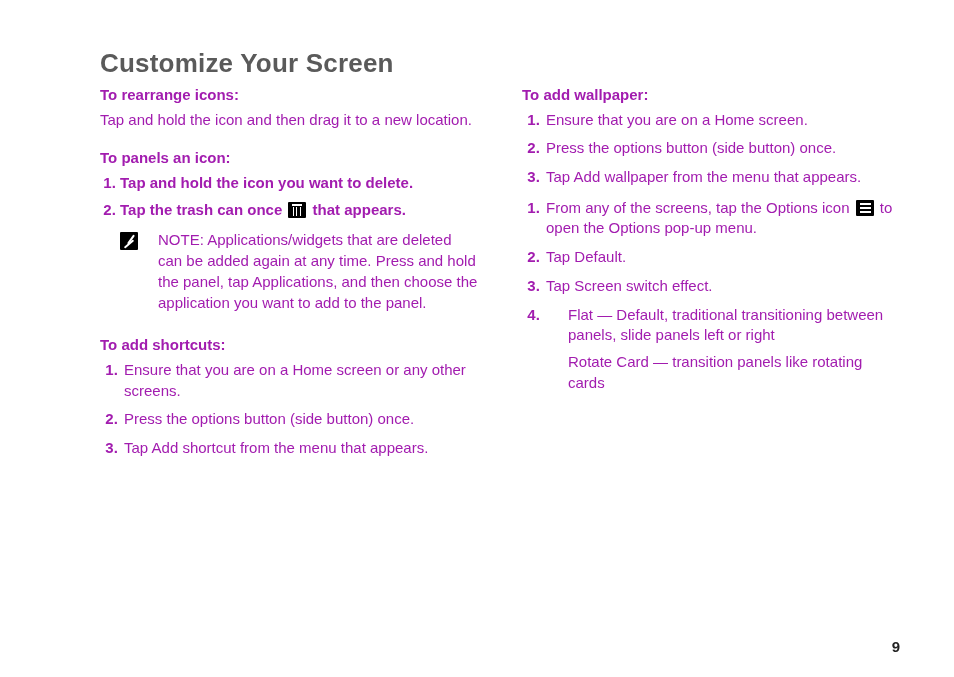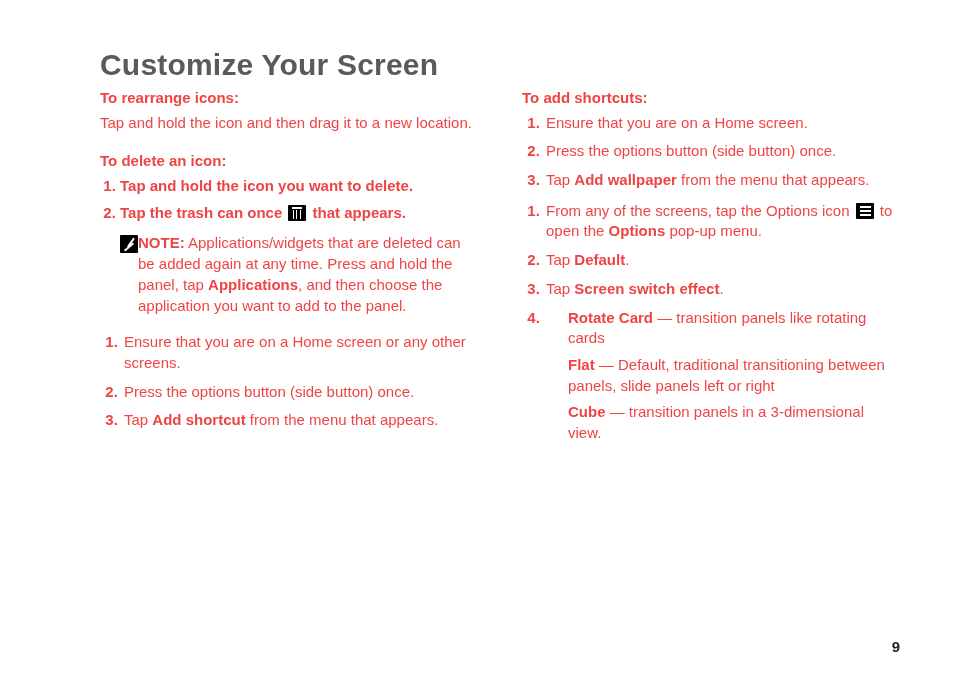--- a/index.html
+++ b/index.html
@@ -13,34 +13,34 @@
   }
   .page {
     box-sizing: border-box;
     width: 954px;
     height: 677px;
     padding: 48px 54px 28px 100px;
     position: relative;
   }
   h1.title {
     margin: 0 0 6px 0;
-    font-size: 30px;
+    font-size: 26px;
     font-weight: 600;
     color: #5a5a5a;
     letter-spacing: 0.2px;
   }
   .cols {
     display: flex;
     gap: 44px;
   }
   .col {
     flex: 1 1 0;
     font-size: 15px;
     line-height: 1.38;
-    color: #ef4444;
+    color: #a21caf;
   }
   .sub {
     font-weight: 700;
     margin: 10px 0 4px 0;
   }
   .sub.tight-top { margin-top: 0; }
   .para { margin: 4px 0 18px 0; }
   ol.steps {
     margin: 4px 0 10px 0;
     padding-left: 22px;
@@ -52,21 +52,21 @@
   ol.steps > li::marker { font-weight: 700; }
 
   ol.steps-plain {
     margin: 4px 0 10px 0;
     padding-left: 20px;
   }
   ol.steps-plain > li { margin: 3px 0 6px 0; font-weight: bold; }
 
   .note-row {
     display: flex;
-    gap: 0;
+    gap: 20px;
     margin: 6px 0 16px 20px;
   }
   .note-icon {
     flex: 0 0 18px;
     height: 18px;
     margin-top: 2px;
     background: #000;
     position: relative;
     border-radius: 1px;
   }
@@ -82,21 +82,21 @@
   .note-icon::before {
     content: "";
     position: absolute;
     left: 10px; top: 2px;
     width: 2px; height: 11px;
     background: #fff;
     transform: rotate(35deg);
     border-radius: 1px;
   }
   .note-text { flex: 1; }
-  .note-text .lbl, .bold { font-weight: 700; }
+  .note-text .lbl, .bold { font-weight: 400; }
 
   .inline-icon {
     display: inline-block;
     width: 18px; height: 16px;
     background: #000;
     vertical-align: -3px;
     border-radius: 1px;
     position: relative;
     margin: 0 2px;
   }
@@ -145,48 +145,49 @@
 
 <div class="page">
   <h1 class="title">Customize Your Screen</h1>
 
   <div class="cols">
 
     <div class="col">
       <div class="sub tight-top">To rearrange icons:</div>
       <div class="para">Tap and hold the icon and then drag it to a new location.</div>
 
-      <div class="sub">To delete an icon:</div>
+      <div class="sub">To panels an icon:</div>
       <ol class="steps-plain">
         <li>Tap and hold the icon you want to delete.</li>
         <li>
           <span>Tap the trash can once</span>
           <span class="inline-icon trash"><span class="mid"></span></span>
           <span>that appears.</span>
         </li>
       </ol>
 
       <div class="note-row">
         <div class="note-icon"></div>
         <div class="note-text">
           <span class="lbl">NOTE:</span><span> Applications/widgets that are deleted can be added again at any time. Press and hold the panel, tap </span><span class="bold">Applications</span><span>, and then choose the application you want to add to the panel.</span>
         </div>
       </div>
 
+      <div class="sub" style="margin-top:22px">To add shortcuts:</div>
       <ol class="steps">
         <li>Ensure that you are on a Home screen or any other screens.</li>
         <li>Press the options button (side button) once.</li>
         <li>
           <span>Tap </span><span class="bold">Add shortcut</span><span> from the menu that appears.</span>
         </li>
       </ol>
     </div>
 
     <div class="col">
-      <div class="sub tight-top">To add shortcuts:</div>
+      <div class="sub tight-top">To add wallpaper:</div>
       <ol class="steps">
         <li>Ensure that you are on a Home screen.</li>
         <li>Press the options button (side button) once.</li>
         <li>
           <span>Tap </span><span class="bold">Add wallpaper</span><span> from the menu that appears.</span>
         </li>
       </ol>
 
       <ol class="steps">
         <li>
@@ -194,28 +195,25 @@
           <span class="inline-icon options"><span class="mid"></span></span>
           <span>to open the </span><span class="bold">Options</span><span> pop-up menu.</span>
         </li>
         <li>
           <span>Tap </span><span class="bold">Default</span><span>.</span>
         </li>
         <li>
           <span>Tap </span><span class="bold">Screen switch effect</span><span>.</span>
         </li>
         <li>
-          <div class="opt-block">
-            <span class="bold">Rotate Card</span><span> — transition panels like rotating cards</span>
-          </div>
           <div class="opt-block">
             <span class="bold">Flat</span><span> — Default, traditional transitioning between panels, slide panels left or right</span>
           </div>
           <div class="opt-block">
-            <span class="bold">Cube</span><span> — transition panels in a 3-dimensional view.</span>
+            <span class="bold">Rotate Card</span><span> — transition panels like rotating cards</span>
           </div>
         </li>
       </ol>
     </div>
   </div>
 
   <div class="page-num">9</div>
 </div>
 
 </body></html>

